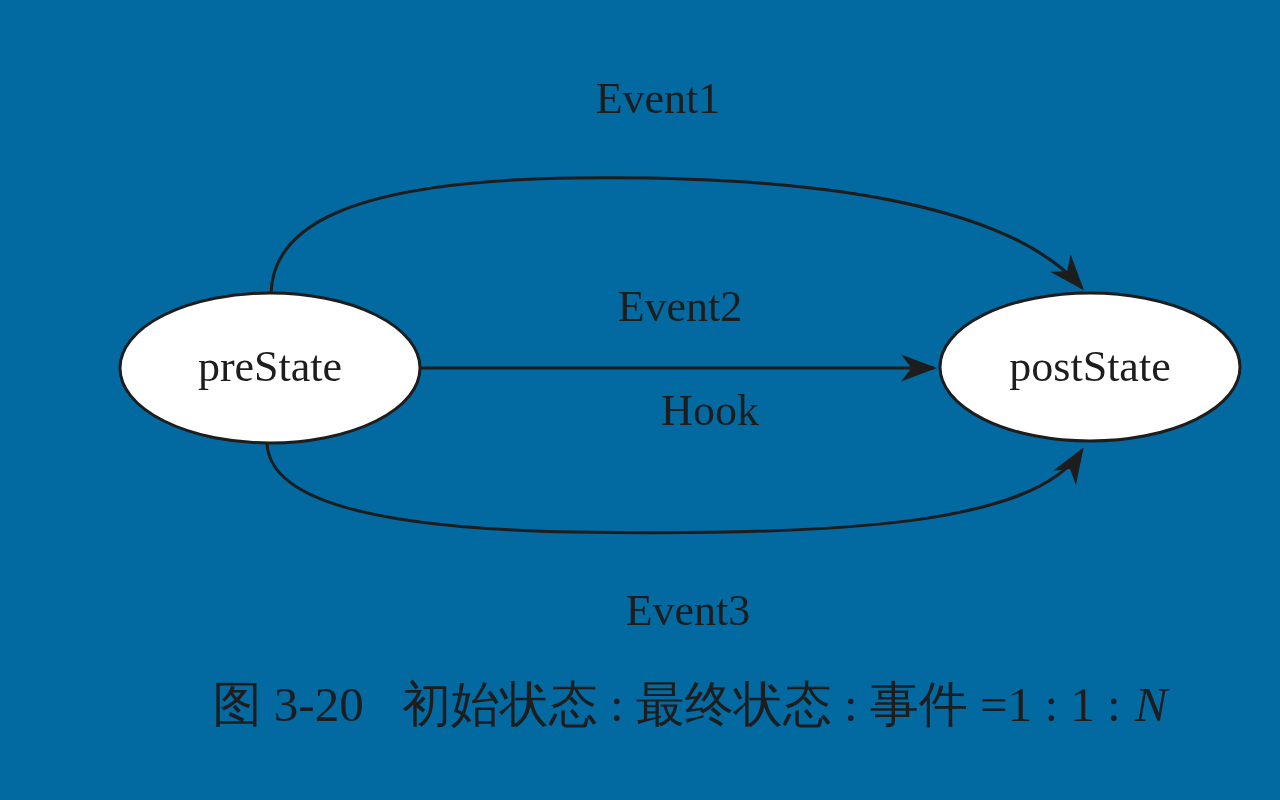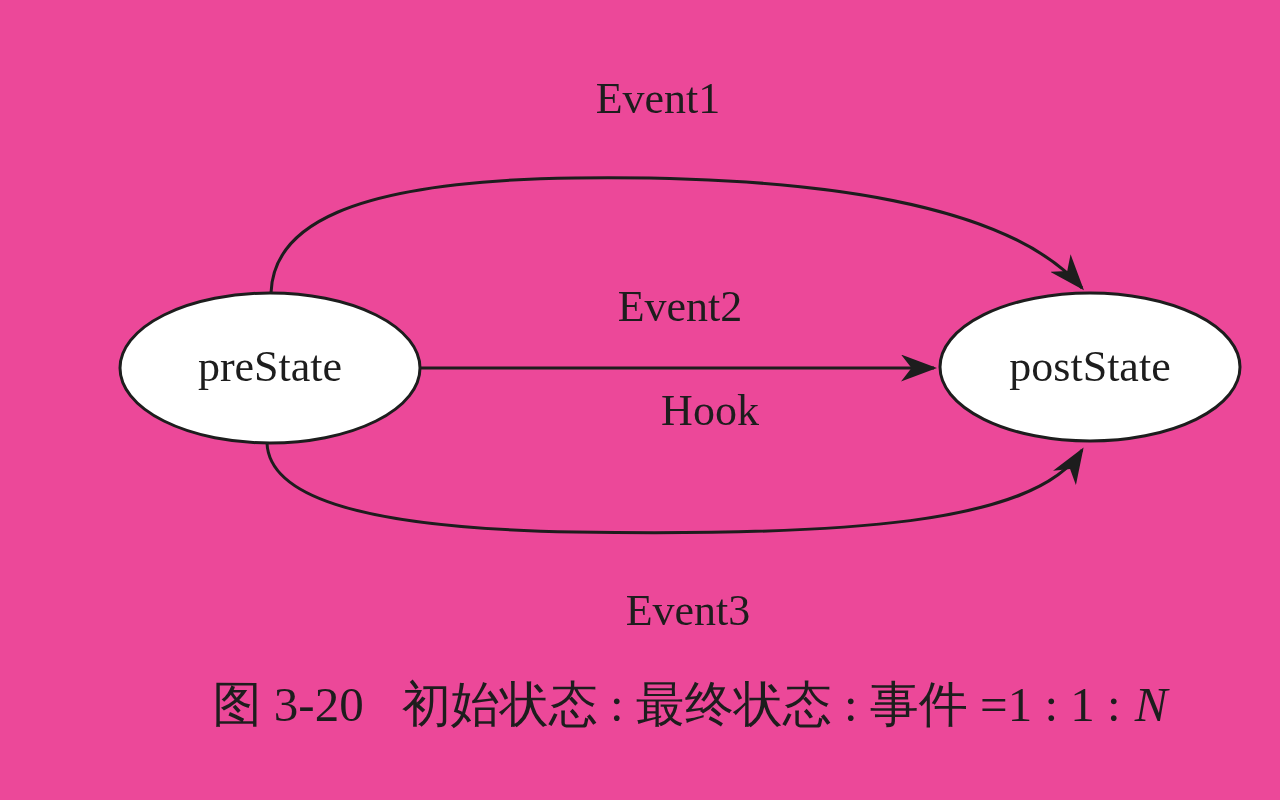--- a/index.html
+++ b/index.html
@@ -4,21 +4,21 @@
 <style>
   html, body {
     margin: 0;
     padding: 0;
     background: #ffffff;
   }
   .page {
     position: relative;
     width: 1280px;
     height: 800px;
-    background: #ec4899;
+    background: #0369a1;
     overflow: hidden;
   }
   svg.diagram {
     position: absolute;
     left: 0;
     top: 0;
   }
   svg.diagram text {
     font-family: "Liberation Serif", "DejaVu Serif", serif;
     fill: #1d1d1d;

